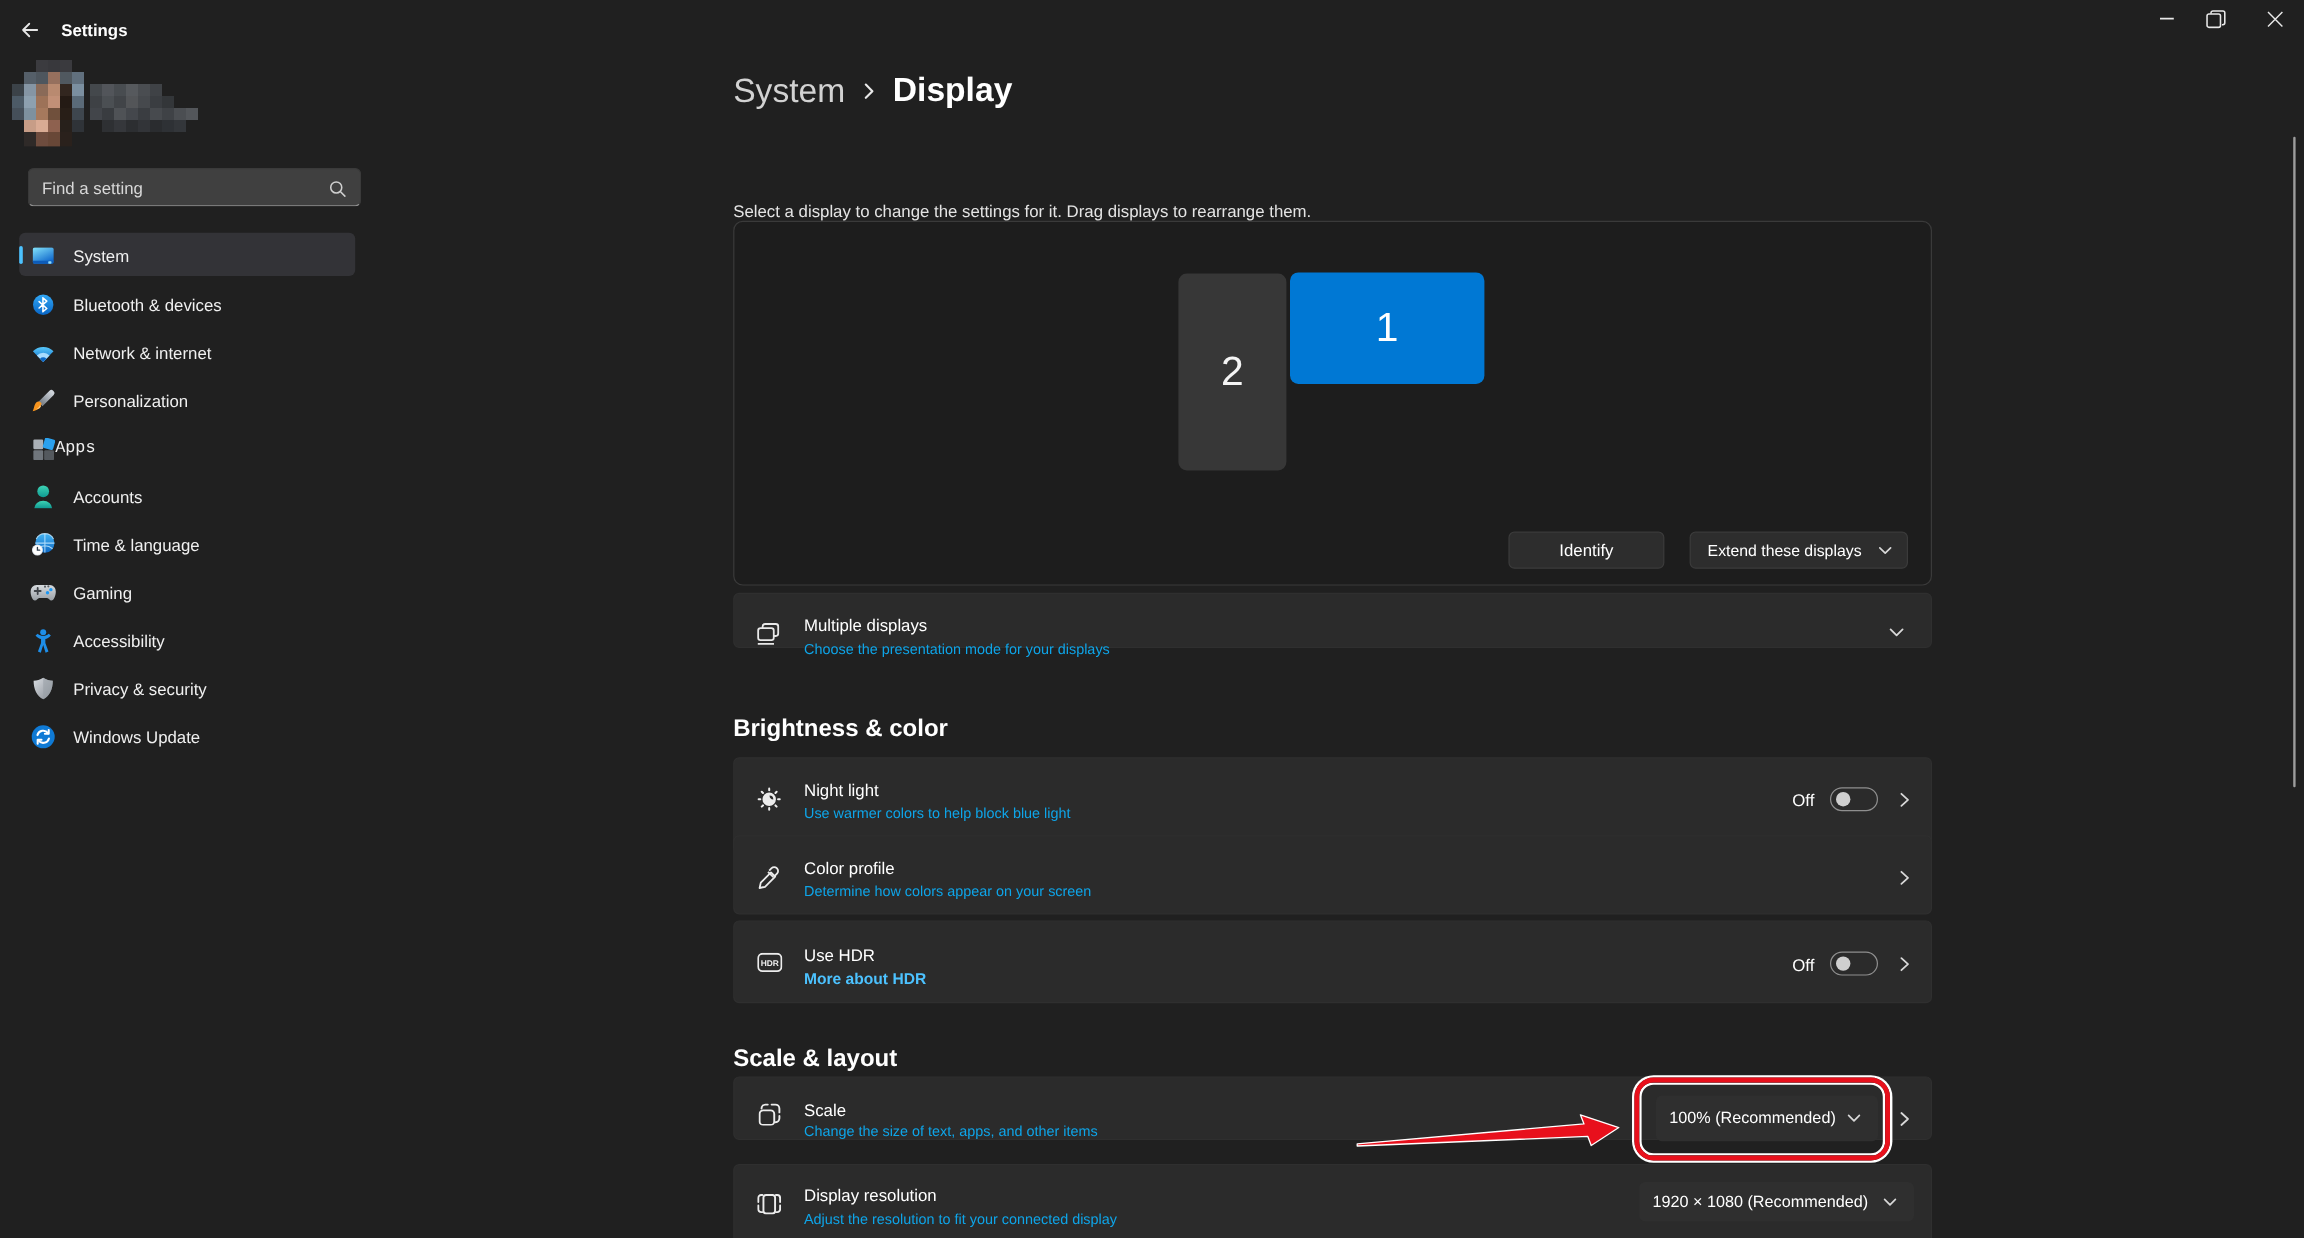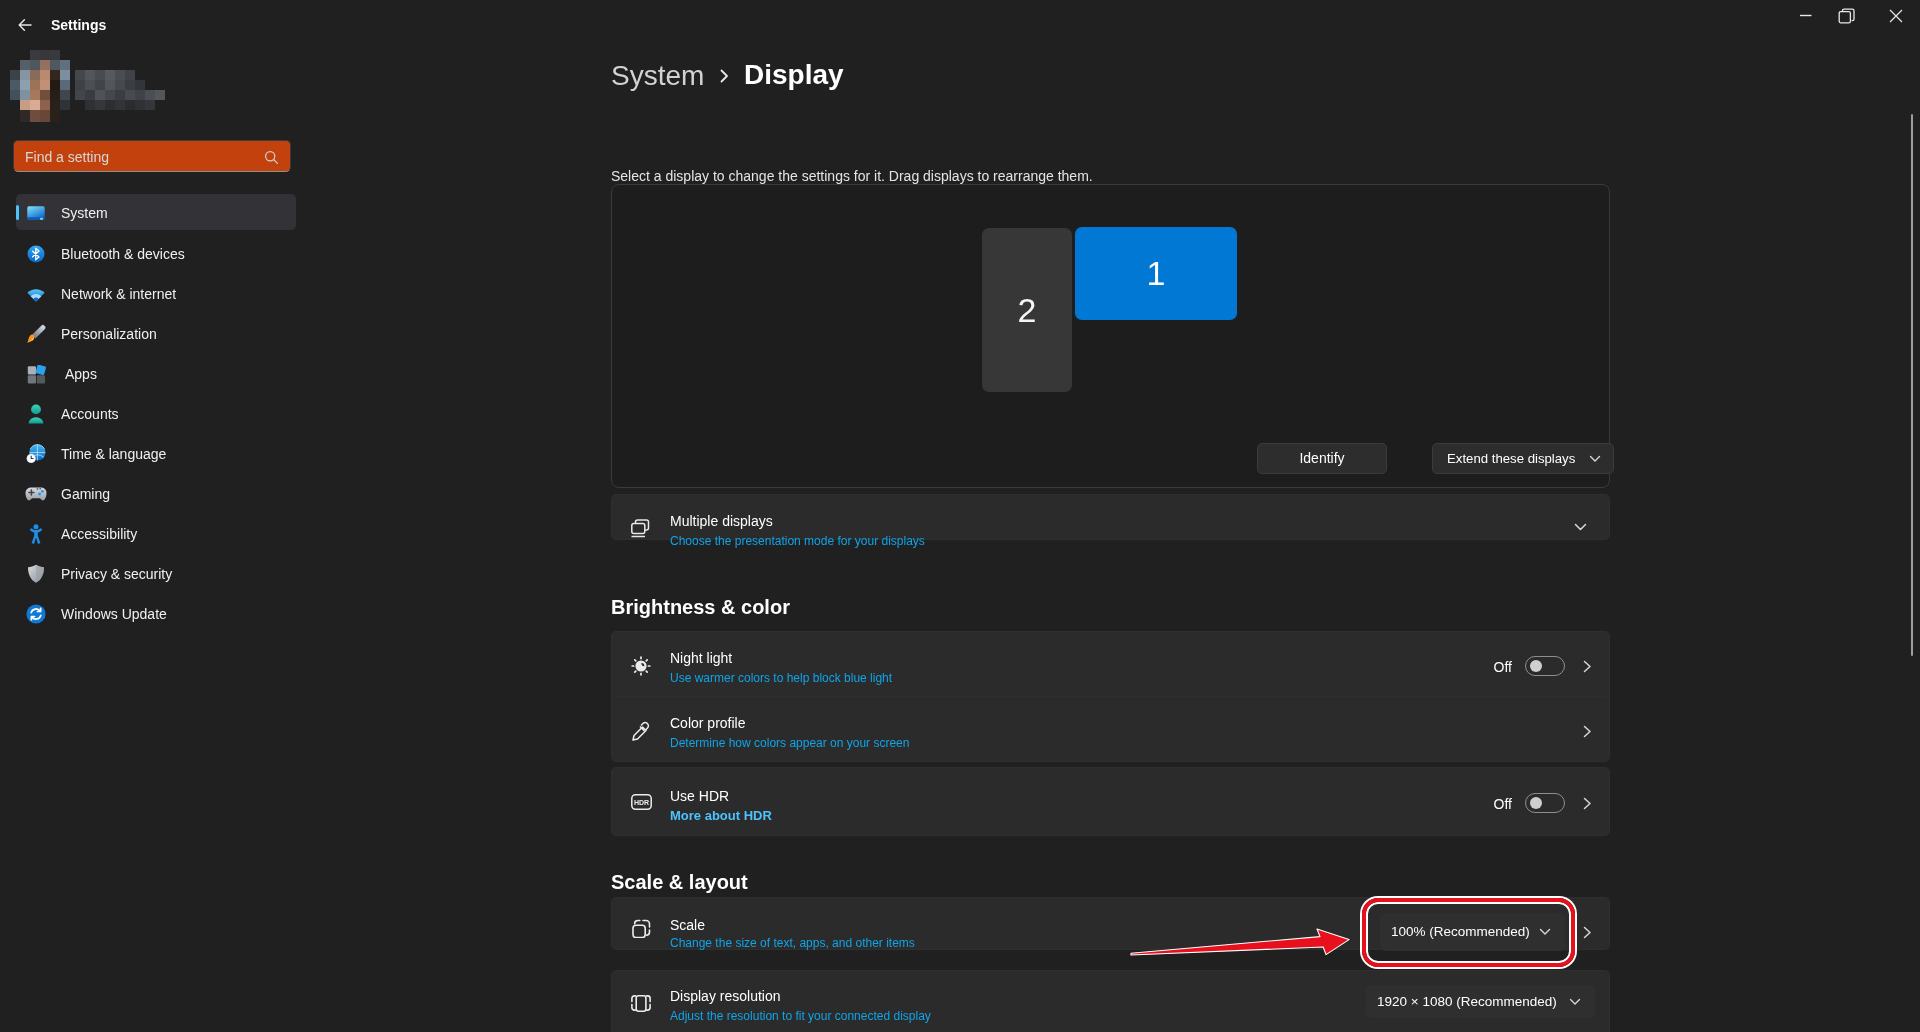--- a/index.html
+++ b/index.html
@@ -99,21 +99,21 @@
   <rect x="115" y="100" width="10" height="10" fill="#323438"></rect>
   <rect x="125" y="100" width="10" height="10" fill="#2a2c2f"></rect>
   <rect x="135" y="100" width="10" height="10" fill="#2e3135"></rect>
   <rect x="145" y="100" width="10" height="10" fill="#33363a"></rect>
   <rect x="20" y="110" width="10" height="12" fill="#2f2a28"></rect>
   <rect x="30" y="110" width="10" height="12" fill="#6e4c3e"></rect>
   <rect x="40" y="110" width="10" height="12" fill="#684737"></rect>
   <rect x="50" y="110" width="10" height="12" fill="#2a211c"></rect>
 </svg>
 
-<div class="abs" style="left:13px;top:140px;width:278px;height:32px;background:#c2410c;
+<div class="abs" style="left:23px;top:140px;width:278px;height:32px;background:#404040;
      border:1px solid #3a3a3a;border-bottom:1px solid #8f8f8f;border-radius:5px;">
   <div class="abs" style="left:11px;top:8px;font-size:14px;color:#d8d8d8;">Find a setting</div>
   <svg class="abs" style="right:11px;top:9px" width="15" height="15" viewBox="0 0 15 15">
     <circle cx="6.2" cy="6.2" r="4.6" stroke="#cfcfcf" stroke-width="1.3" fill="none"></circle>
     <path d="M9.8 9.8 L13.4 13.4" stroke="#cfcfcf" stroke-width="1.3" stroke-linecap="round"></path>
   </svg>
 </div>
 
 <div class="abs" style="left:16px;top:194px;width:280px;height:36px;background:#333337;border-radius:5px;"></div>
 <div class="abs" style="left:16px;top:205px;width:3px;height:15px;background:#4cc2ff;border-radius:2px;"></div>
@@ -172,21 +172,21 @@
     </svg>
 <div class="abs navlbl" style="left:61px;top:-8px;text-align:right;">Personalization</div>
 </div>
 <div class="abs" style="left:0;top:373.5px;width:300px;height:0;">
 <svg class="abs" style="left:27px;top:-9px" width="19" height="19" viewBox="0 0 19 19">
 <rect x="0.8" y="1.2" width="8.2" height="8.2" rx="1" fill="#aab0b6"></rect>
 <rect x="0.8" y="10.2" width="8.2" height="8.2" rx="1" fill="#70767c"></rect>
 <rect x="9.8" y="10.2" width="8.2" height="8.2" rx="1" fill="#54595e"></rect>
 <rect x="9.4" y="0.4" width="8.9" height="8.9" rx="1.3" fill="#2ba1ee" transform="rotate(16 13.8 4.8)"></rect>
     </svg>
-<div class="abs navlbl" style="left:65px;top:-8px;">Apps</div>
+<div class="abs navlbl" style="left:46px;top:-8px;font-family:Liberation Mono, monospace;">Apps</div>
 </div>
 <div class="abs" style="left:0;top:413.5px;width:300px;height:0;">
 <svg class="abs" style="left:27px;top:-10px" width="18" height="20" viewBox="0 0 18 20">
 <defs>
         <linearGradient id="gac" x1="0" y1="0" x2="0" y2="1">
           <stop offset="0" stop-color="#3ed4b5"></stop>
           <stop offset="1" stop-color="#0f9a92"></stop>
         </linearGradient>
       </defs>
 <circle cx="9" cy="5.4" r="4.9" fill="url(#gac)"></circle>
@@ -265,21 +265,21 @@
   <path d="M4.5 2.5 L10 8 L4.5 13.5" stroke="#e8e8e8" stroke-width="1.8" fill="none" stroke-linecap="round" stroke-linejoin="round"></path>
 </svg>
 <div class="abs" style="left:744px;top:59px;font-size:28px;font-weight:bold;color:#fff;">Display</div>
 
 <div class="abs" style="left:611px;top:168px;font-size:14px;color:#e4e4e4;">Select a display to change the settings for it. Drag displays to rearrange them.</div>
 
 <div class="abs" style="left:611px;top:184px;width:999px;height:304px;background:#1d1d1d;border:1px solid #3a3a3a;border-radius:8px;"></div>
 <div class="abs" style="left:982px;top:228px;width:90px;height:164px;background:#373737;border-radius:7px;text-align:center;line-height:164px;font-size:34px;color:#f5f5f5;">2</div>
 <div class="abs" style="left:1075px;top:227px;width:162px;height:93px;background:#0078d4;border-radius:7px;text-align:center;line-height:93px;font-size:34px;color:#fff;">1</div>
 <div class="abs" style="left:1257px;top:443px;width:130px;height:31px;background:#2d2d2d;border:1px solid #3b3b3b;border-radius:5px;text-align:center;line-height:29px;font-size:14px;">Identify</div>
-<div class="abs" style="left:1408px;top:443px;width:182px;height:31px;background:#2d2d2d;border:1px solid #3b3b3b;border-radius:5px;margin-left:24px;">
+<div class="abs" style="left:1408px;top:443px;width:182px;height:31px;background:#2d2d2d;border:1px solid #3b3b3b;border-radius:5px;">
   <div class="abs" style="left:14px;top:7px;font-size:13.2px;">Extend these displays</div>
   <svg class="abs" style="right:12px;top:11px" width="12" height="8" viewBox="0 0 12 8">
     <path d="M1.5 1.5 L6 6 L10.5 1.5" stroke="#d8d8d8" stroke-width="1.4" fill="none" stroke-linecap="round" stroke-linejoin="round"></path>
   </svg>
 </div>
 
 <div class="card" style="top:494px;height:46px;text-decoration:underline;">
   <div class="ctitle" style="top:18px;">Multiple displays</div>
   <div class="csub" style="top:39px;">Choose the presentation mode for your displays</div>
   <svg class="abs" style="left:18px;top:24px" width="22" height="20" viewBox="0 0 22 20">

